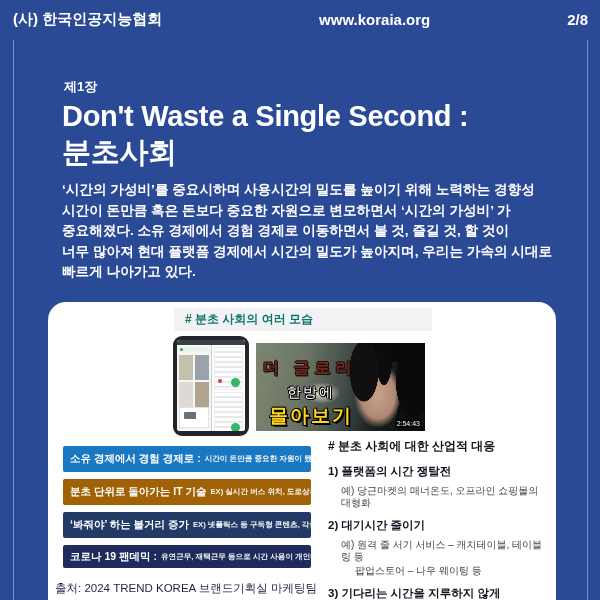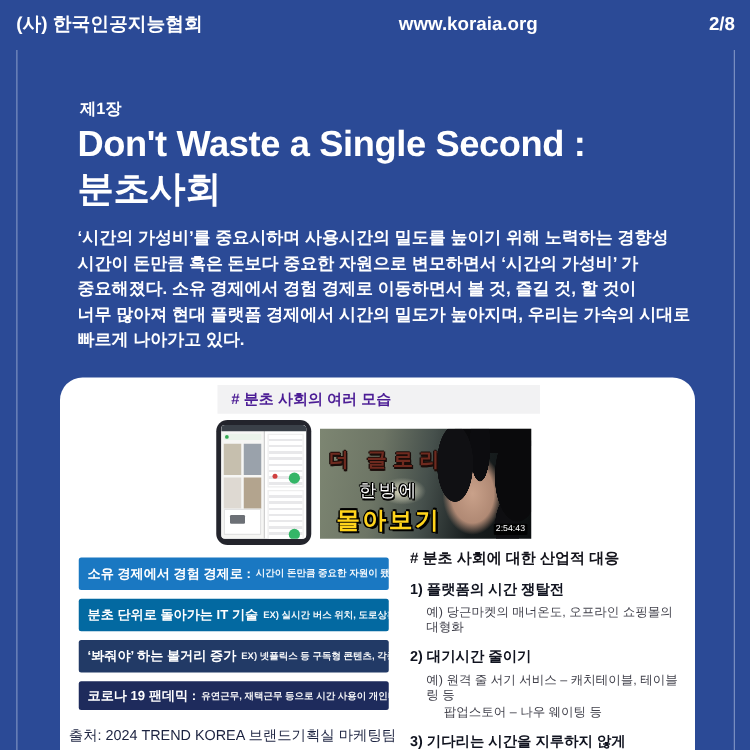--- a/index.html
+++ b/index.html
@@ -22,21 +22,21 @@
   .chapter{position:absolute;left:64px;top:78px;color:#fff;font-size:13px;font-weight:bold;}
   .title{position:absolute;left:62px;top:98px;margin:0;color:#fff;font-size:29px;line-height:36px;
          font-weight:bold;letter-spacing:-.3px;}
   .lede{position:absolute;left:62px;top:180px;width:495px;margin:0;color:#fff;
         font-size:13.6px;font-weight:bold;line-height:20.6px;}
 
   
   .card{position:absolute;left:48px;top:302px;width:508px;height:298px;background:#fff;
         border-radius:18px 18px 0 0;}
   .band{position:absolute;left:126px;top:6px;width:258px;height:23px;background:#f2f2f3;
-        color:#4c1d95;font-size:12px;font-weight:bold;line-height:23px;padding-left:11px;
+        color:#0f766e;font-size:12px;font-weight:bold;line-height:23px;padding-left:11px;
         box-sizing:border-box;}
 
   
   .phone{position:absolute;left:125px;top:34px;width:76px;height:100px;background:#23242c;
          border-radius:9px;padding:4px 4px 5px;box-sizing:border-box;}
   .screen{position:relative;width:100%;height:100%;background:#fff;border-radius:3px;overflow:hidden;display:flex;}
   .p-status{position:absolute;left:0;right:0;top:0;height:5px;background:#3a4048;z-index:2;}
   .p-left{width:50%;height:100%;border-right:1px solid #cfcfcf;background:#f6f6f4;position:relative;}
   .p-head{position:absolute;left:2px;right:2px;top:7px;height:5px;background:#eaf3ea;border-radius:1px;}
   .p-dot{position:absolute;left:3px;top:8px;width:3px;height:3px;border-radius:50%;background:#33a852;}
@@ -157,21 +157,21 @@
       <div class="vt3">몰아보기</div>
       <div class="duration">2:54:43</div>
     </div>
 
     <div class="lcol">
       <div class="bars">
         <div class="bar" style="background: rgb(26, 120, 194);">
           <span class="main">소유 경제에서 경험 경제로 :</span>
           <span class="sub">시간이 돈만큼 중요한 자원이 됐기 때문</span>
         </div>
-        <div class="bar" style="background: #0369a1;">
+        <div class="bar" style="background: #a16207;">
           <span class="main">분초 단위로 돌아가는 IT 기술</span>
           <span class="sub">EX) 실시간 버스 위치, 도로상황 등</span>
         </div>
         <div class="bar" style="background: rgb(34, 58, 102);">
           <span class="main">‘봐줘야’ 하는 볼거리 증가</span>
           <span class="sub">EX) 넷플릭스 등 구독형 콘텐츠, 각종 SNS 등</span>
         </div>
         <div class="bar last" style="background: rgb(30, 43, 92);">
           <span class="main">코로나 19 팬데믹 :</span>
           <span class="sub">유연근무, 재택근무 등으로 시간 사용이 개인마다 다른 것을 경험</span>

